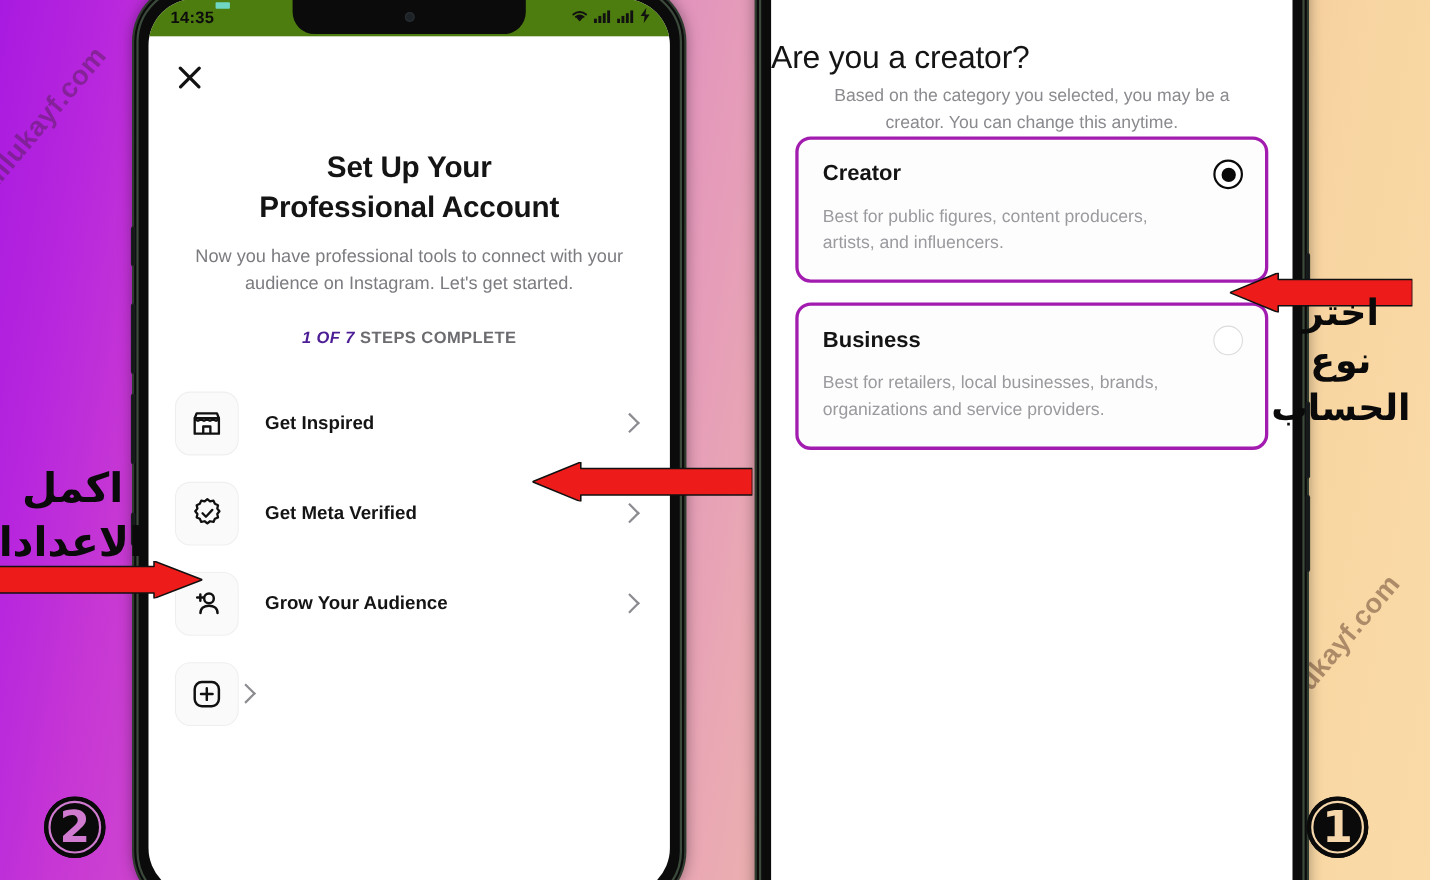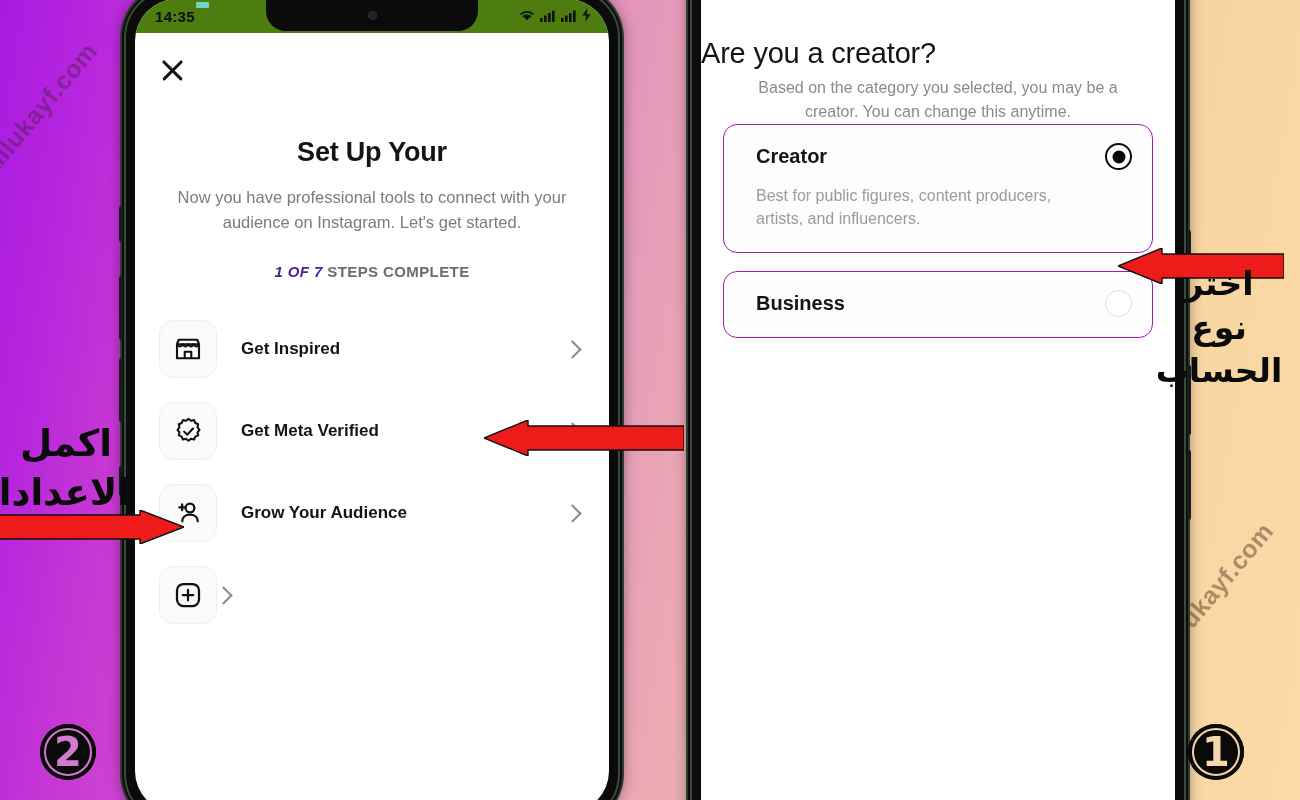--- a/index.html
+++ b/index.html
@@ -233,23 +233,23 @@
   }
   .r-sub {
     margin: 6px 34px 0;
     text-align: center;
     font-size: 16px;
     line-height: 1.5;
     color: #8a8a8f;
   }
   .card {
     margin: 0 22px 18px;
-    padding: 20px 32px 22px;
+    padding: 20px 22px 22px;
     background: #fdfdfd;
-    border: 1px solid #a21caf;
+    border: 3px solid #a21caf;
     border-radius: 14px;
     position: relative;
     cursor: pointer;
   }
   .card:first-of-type { margin-top: 42px; }
   .card-title {
     font-size: 20px;
     font-weight: bold;
     color: #141414;
   }
@@ -349,20 +349,21 @@
 
       <div class="card">
         <div class="card-title">Creator</div>
         <div class="radio checked"></div>
         <div class="card-desc">Best for public figures, content producers, artists, and influencers.</div>
       </div>
 
       <div class="card">
         <div class="card-title">Business</div>
         <div class="radio"></div>
+        <div class="card-desc">Best for retailers, local businesses, brands, organizations and service providers.</div>
       </div>
     </div>
   </div>
 
   <div class="phone" id="phone-left">
     <div class="side-btn btn-left-1"></div>
     <div class="side-btn btn-left-2"></div>
     <div class="side-btn btn-left-3"></div>
     <div class="side-btn btn-left-4"></div>
 
@@ -403,20 +404,21 @@
         <div class="notch">
 
           <div class="camera"></div>
         </div>
       </div>
 
       <div class="close-x"></div>
 
       <div class="l-title">
         <div>Set Up Your</div>
+        <div>Professional Account</div>
       </div>
 
       <div class="l-sub">Now you have professional tools to connect with your audience on Instagram. Let's get started.</div>
 
       <div class="l-steps">
         <span class="hl">1 OF 7</span><span> STEPS COMPLETE</span>
       </div>
 
       <div class="list">
 

